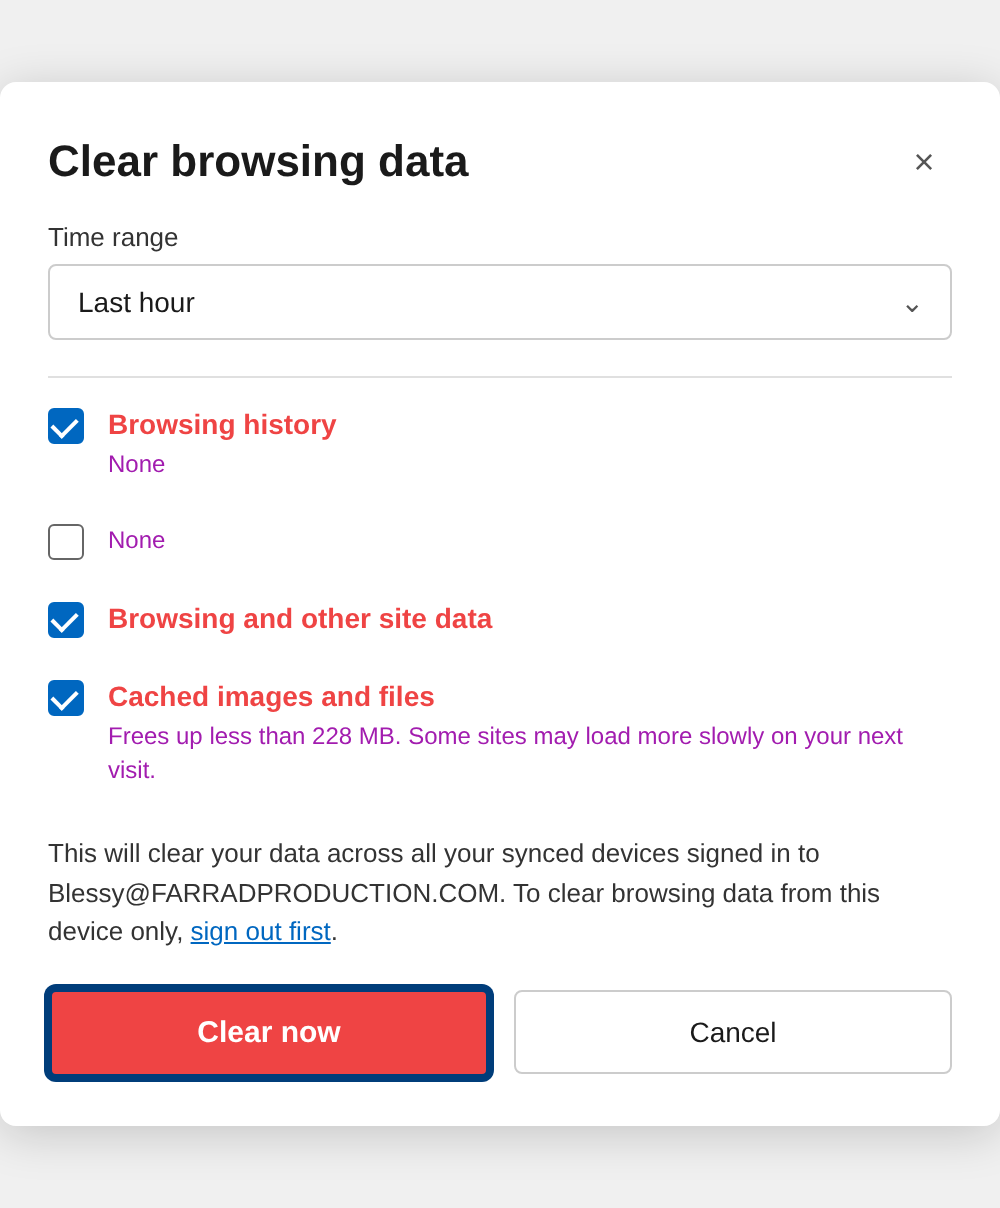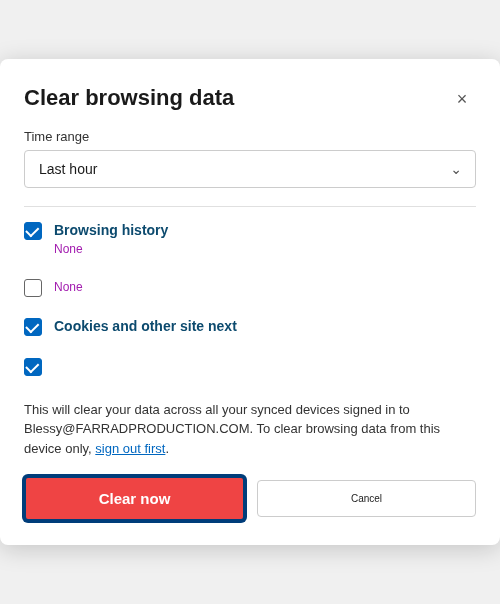--- a/index.html
+++ b/index.html
@@ -162,21 +162,21 @@
     }
 
     .item-text {
       display: flex;
       flex-direction: column;
     }
 
     .item-title {
       font-size: 14px;
       font-weight: 600;
-      color: #0c4a6e;
+      color: #ef4444;
       line-height: 1.4;
     }
 
     .item-subtitle {
       font-size: 12px;
       color: #a21caf;
       margin-top: 1px;
       line-height: 1.4;
     }
 
@@ -214,21 +214,21 @@
       box-shadow: 0 0 0 2px #003d7a;
     }
 
     .btn-cancel {
       flex: 1;
       padding: 12px;
       background: #fff;
       color: #1a1a1a;
       border: 1px solid #ccc;
       border-radius: 4px;
-      font-size: 10px;
+      font-size: 14px;
       font-weight: 400;
       cursor: pointer;
       outline: none;
     }
   </style>
 </head>
 <body>
 
 <div class="dialog">
   <div class="dialog-header">
@@ -270,29 +270,31 @@
         <div class="item-text">
           <span class="item-subtitle">None</span>
         </div>
       </div>
 
       <div class="checkbox-item">
         <div class="checkbox-container">
           <div class="checkbox checked"></div>
         </div>
         <div class="item-text">
-          <span class="item-title">Cookies and other site next</span>
+          <span class="item-title">Browsing and other site data</span>
         </div>
       </div>
 
       <div class="checkbox-item">
         <div class="checkbox-container">
           <div class="checkbox checked"></div>
         </div>
         <div class="item-text">
+          <span class="item-title">Cached images and files</span>
+          <span class="item-subtitle">Frees up less than 228 MB. Some sites may load more slowly on your next visit.</span>
         </div>
       </div>
 
     </div>
 
     <div class="info-text">
       <span>This will clear your data across all your synced devices signed in to Blessy@FARRADPRODUCTION.COM. To clear browsing data from this device only, </span><a class="info-link">sign out first</a><span>.</span>
     </div>
   </div>
 

